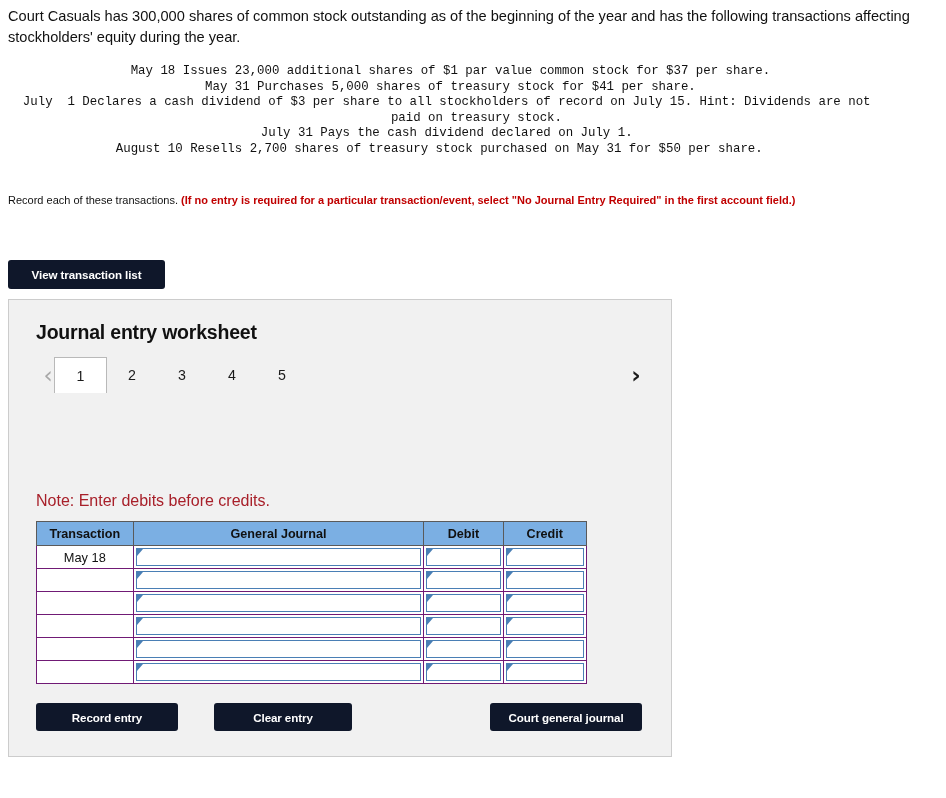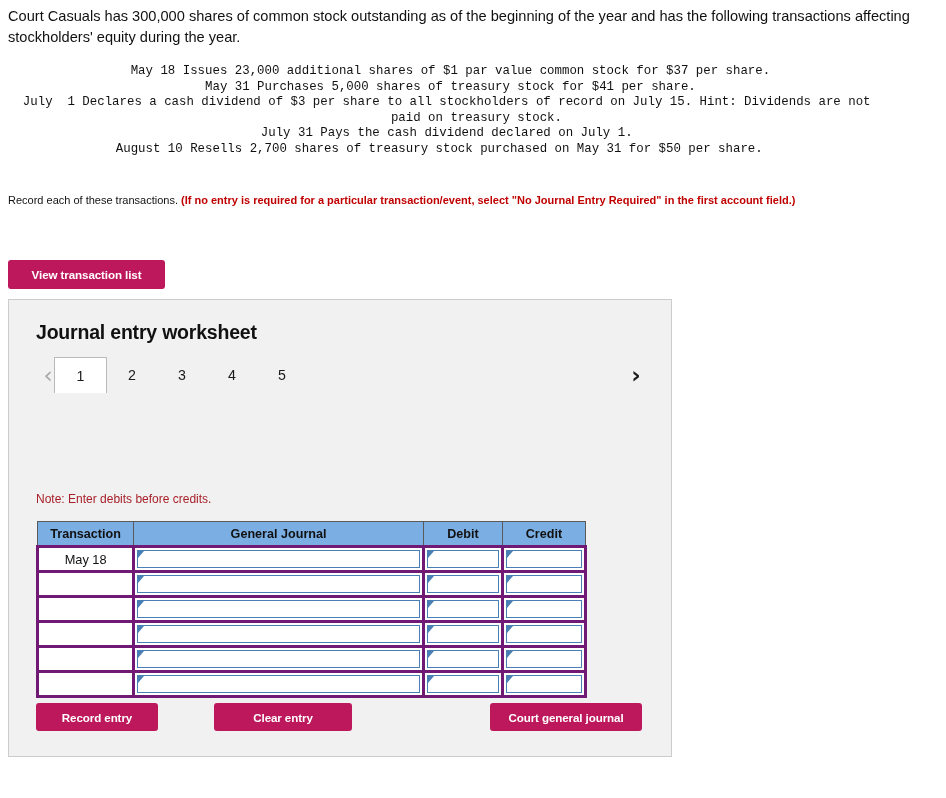--- a/index.html
+++ b/index.html
@@ -53,21 +53,21 @@
   #record-instruction .hl {
     color: #c00000;
     font-weight: bold;
   }
 
   
   .btn {
     display: inline-flex;
     align-items: center;
     justify-content: center;
-    background: #be185d;
+    background: #0f172a;
     color: #ffffff;
     font-size: 11.6px;
     font-weight: bold;
     border: none;
     border-radius: 3px;
     cursor: pointer;
     padding: 0;
     font-family: "Liberation Sans", sans-serif;
     letter-spacing: -0.1px;
   }
@@ -164,21 +164,21 @@
     right: 14px;
     font-size: 13.6px;
     line-height: 20px;
     color: #111111;
   }
 
   #note-text {
     position: absolute;
     left: 27px;
     top: 192px;
-    font-size: 12px;
+    font-size: 16px;
     color: #a8202a;
   }
 
   
   #journal-table {
     position: absolute;
     left: 27px;
     top: 221px;
     width: 551px;
     border-collapse: collapse;
@@ -190,21 +190,21 @@
     height: 23px;
     font-size: 12.6px;
     font-weight: bold;
     color: #111111;
     padding: 0;
     text-align: center;
     font-family: "Liberation Sans", sans-serif;
     margin-top: 8px;
   }
   #journal-table td {
-    border: 3px solid #701a75;
+    border: 1px solid #701a75;
     height: 22px;
     padding: 0;
     background: #ffffff;
     vertical-align: middle;
   }
   .col-txn     { width: 95px; }
   .col-journal { width: 286px; }
   .col-debit   { width: 78px; }
   .col-credit  { width: 82px; }
 
@@ -234,21 +234,21 @@
     height: 0;
     border-top: 7px solid #4a7fb5;
     border-right: 6px solid transparent;
   }
 
   
   #record-entry {
     position: absolute;
     left: 27px;
     top: 403px;
-    width: 122px;
+    width: 142px;
     height: 28px;
   }
   #clear-entry {
     position: absolute;
     left: 205px;
     top: 403px;
     width: 138px;
     height: 28px;
   }
   #view-general-journal {

